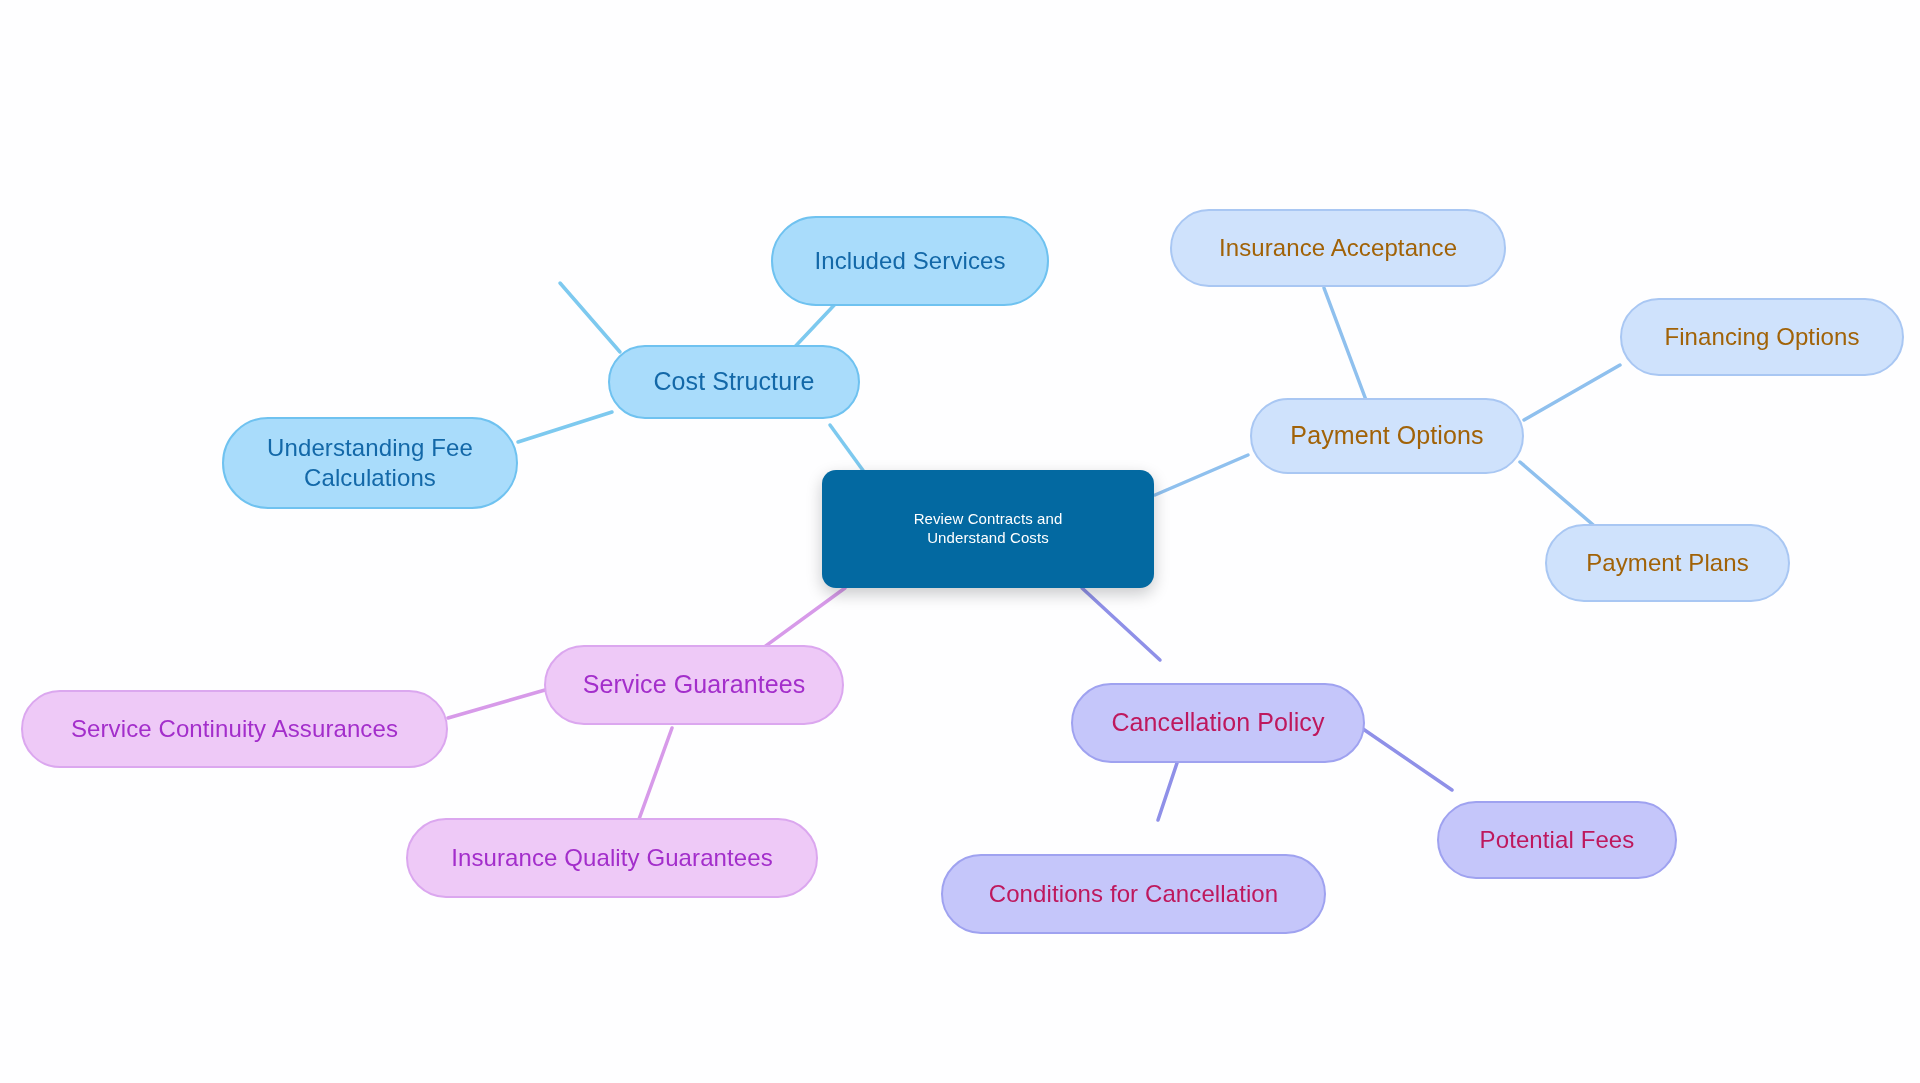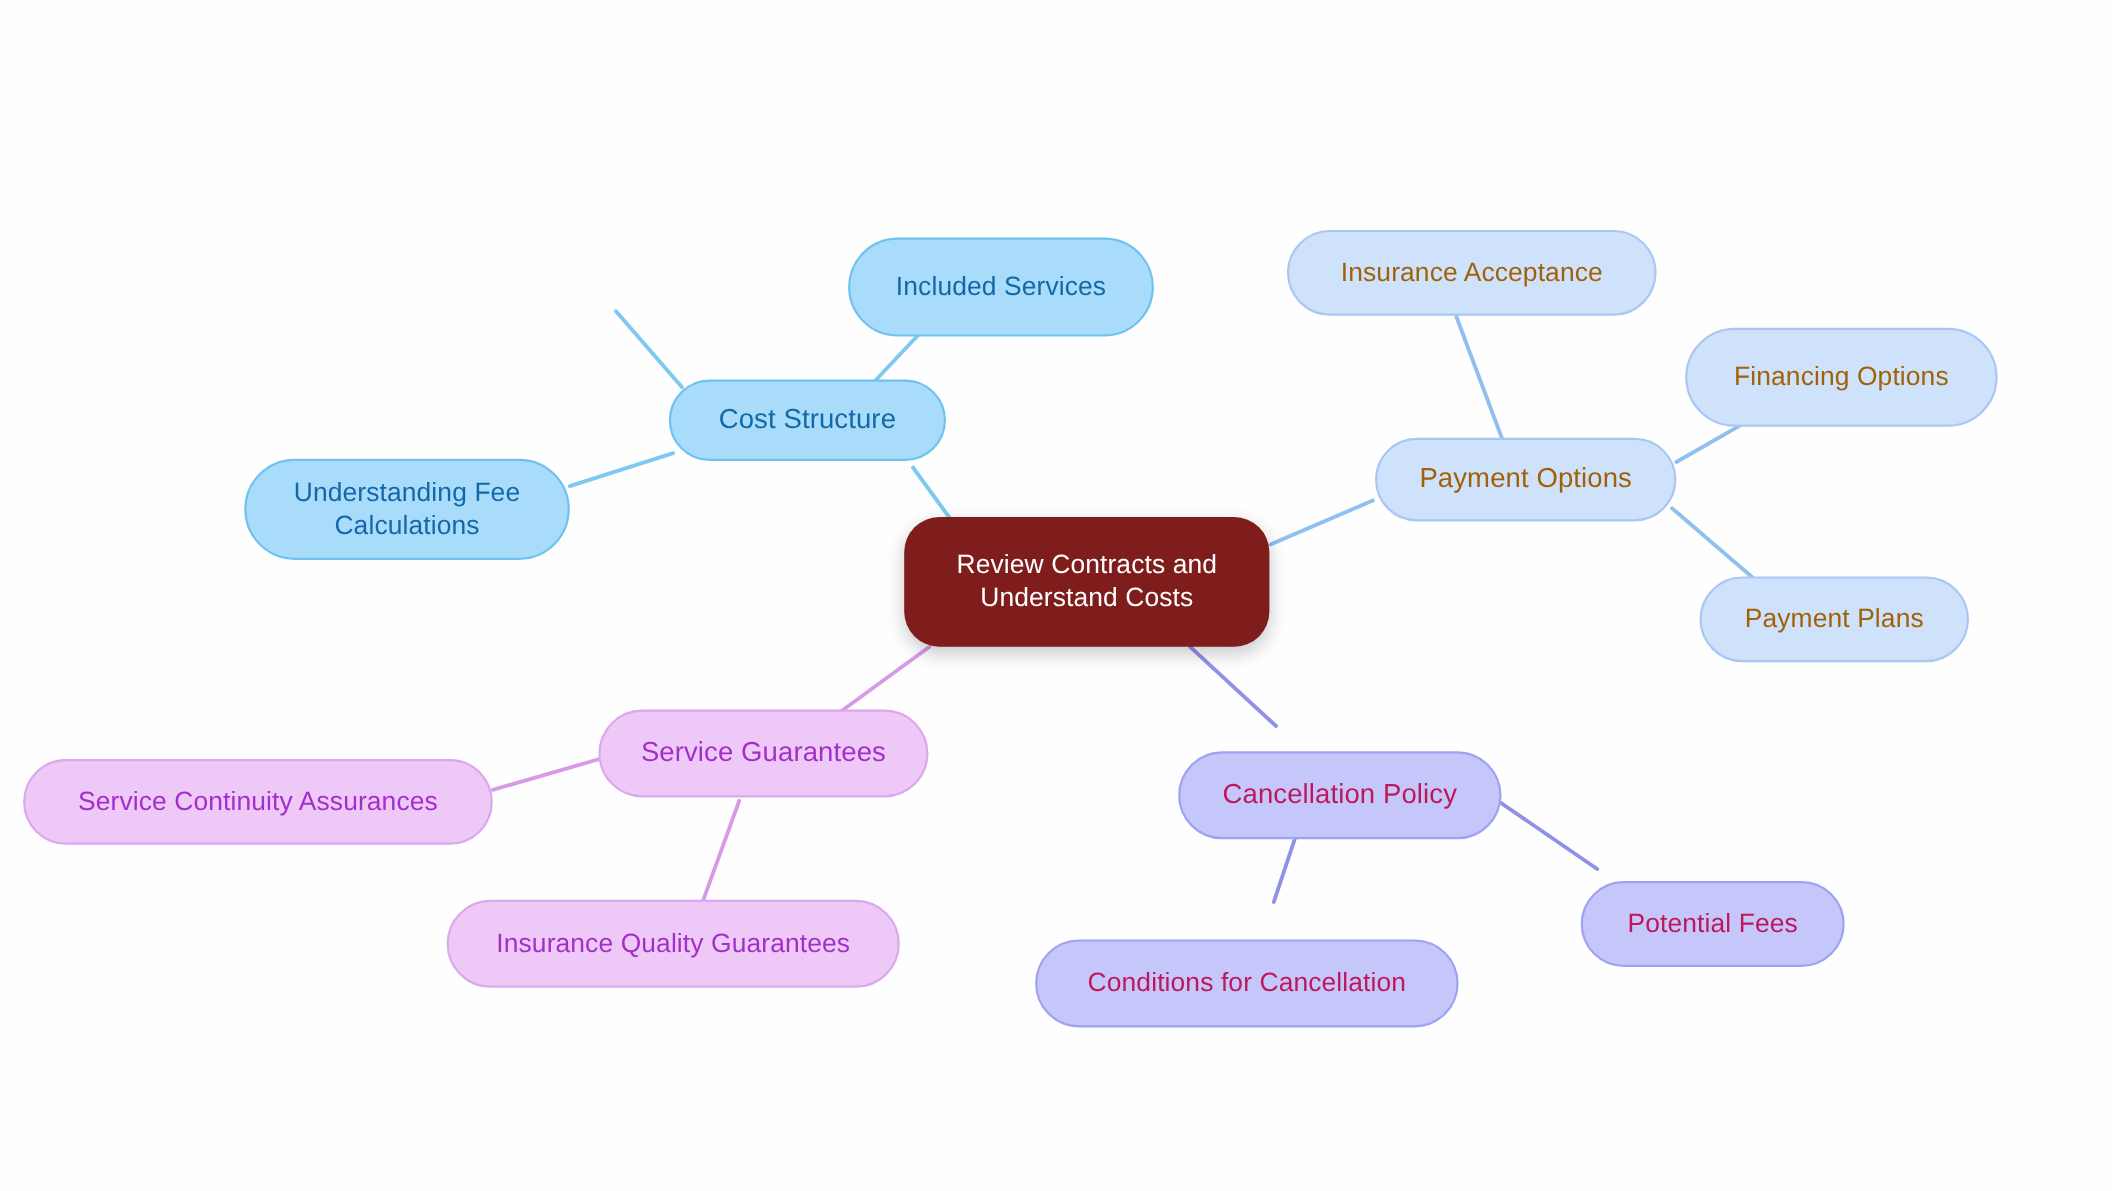--- a/index.html
+++ b/index.html
@@ -33,25 +33,25 @@
     justify-content: center;
     text-align: center;
     border-radius: 999px;
     border-style: solid;
     border-width: 2px;
     line-height: 1.25;
     white-space: pre-line;
     letter-spacing: 0.1px;
   }
   .node-root {
-    border-radius: 32px;
+    border-radius: 14px;
     border-width: 0;
-    background: #7f1d1d;
+    background: #0369a1;
     color: #ffffff;
-    font-size: 24px;
+    font-size: 15px;
     box-shadow: 0 6px 16px rgba(10,12,20,0.22);
   }
   .lvl1 { font-size: 25px; }
   .lvl2 { font-size: 24px; }
 
   
   .c-sky       { background:#a9dcfb; border-color:#6fc2f0; color:#1368a8; }
 
   
   .c-blue      { background:#cfe2fc; border-color:#a9c7f3; color:#a16207; }
@@ -100,21 +100,21 @@
 
   <div class="node lvl2 c-sky" style="left:771px; top:186px; width:278px; height:90px;margin-top:30px;">Included Services</div>
 
   <div class="node lvl2 c-sky" style="left:222px; top:417px; width:296px; height:92px;">Understanding Fee
 Calculations</div>
 
   <div class="node lvl1 c-blue" style="left:1250px; top:398px; width:274px; height:76px;">Payment Options</div>
 
   <div class="node lvl2 c-blue" style="left:1170px; top:209px; width:336px; height:78px;">Insurance Acceptance</div>
 
-  <div class="node lvl2 c-blue" style="left:1532px; top:298px; width:284px; height:90px;">Financing Options</div>
+  <div class="node lvl2 c-blue" style="left:1620px; top:298px; width:284px; height:78px;">Financing Options</div>
 
   <div class="node lvl2 c-blue" style="left:1545px; top:524px; width:245px; height:78px;">Payment Plans</div>
 
   <div class="node lvl1 c-lav" style="left:1071px; top:651px; width:294px; height:80px;">Cancellation Policy</div>
 
   <div class="node lvl2 c-lav" style="left:941px; top:822px; width:385px; height:80px;">Conditions for Cancellation</div>
 
   <div class="node lvl2 c-lav" style="left:1437px; top:769px; width:240px; height:78px;">Potential Fees</div>
 
   <div class="node lvl1 c-orchid" style="left:544px; top:645px; width:300px; height:80px;">Service Guarantees</div>

